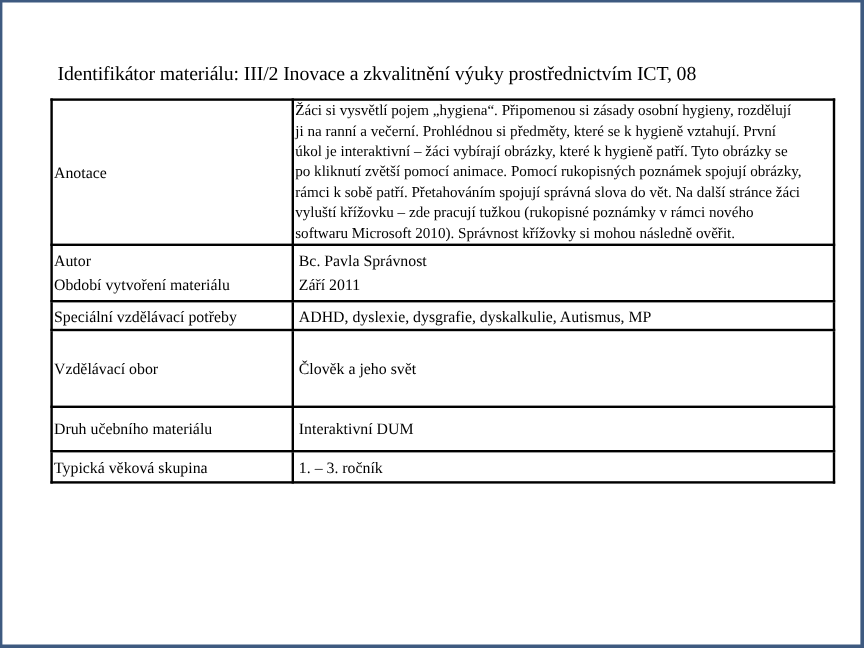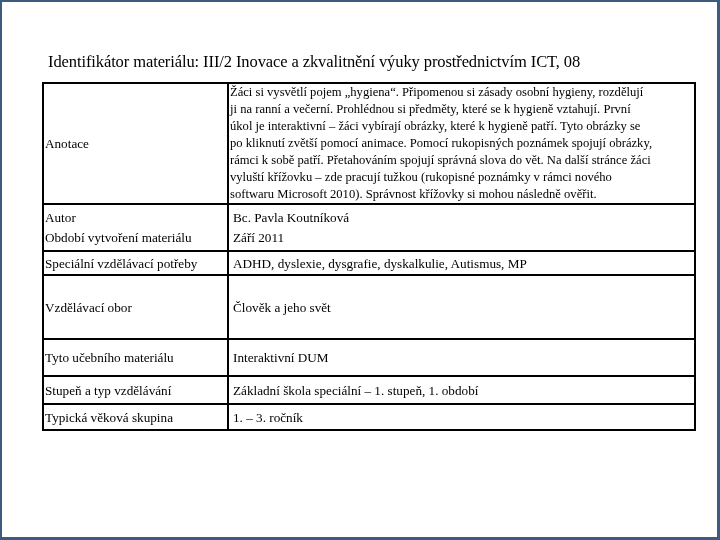--- a/index.html
+++ b/index.html
@@ -26,21 +26,21 @@
   .tbl {
     position: absolute; left: 42px; top: 82px;
     width: 654px;
     border-collapse: collapse;
     table-layout: fixed;
     font-size: 13.2px;
     line-height: 17px;
   }
   .tbl td {
     border: 2px solid #000;
-    padding: 0 4px 0 1px;
+    padding: 0 20px 0 1px;
     vertical-align: middle;
     overflow: hidden;
   }
   .tbl td.c1 { width: 178px; }
   .tbl td.c2 { padding-left: 4px; }
   .tbl td.ann { font-size: 12.6px; line-height: 17px; padding-left: 1px; padding-top: 0; }
   .ln { display: block; white-space: nowrap; }
 </style>
 </head>
 <body>
@@ -62,38 +62,34 @@
       <span class="ln">vyluští křížovku – zde pracují tužkou (rukopisné poznámky v rámci nového</span>
       <span class="ln">softwaru Microsoft 2010).  Správnost křížovky si mohou následně ověřit.</span>
     </td>
   </tr>
   <tr style="height:47px">
     <td class="c1" style="line-height:20px">
       <span class="ln">Autor</span>
       <span class="ln">Období vytvoření materiálu</span>
     </td>
     <td class="c2" style="line-height:20px">
-      <span class="ln">Bc. Pavla Koutníková</span>
+      <span class="ln">Bc. Pavla Správnost</span>
       <span class="ln">Září 2011</span>
     </td>
   </tr>
   <tr style="height:24px">
     <td class="c1">Speciální vzdělávací potřeby</td>
     <td class="c2">ADHD, dyslexie, dysgrafie, dyskalkulie, Autismus, MP</td>
   </tr>
   <tr style="height:64px">
     <td class="c1">Vzdělávací obor</td>
     <td class="c2">Člověk a jeho svět</td>
   </tr>
   <tr style="height:37px">
-    <td class="c1">Tyto učebního materiálu</td>
+    <td class="c1">Druh učebního materiálu</td>
     <td class="c2">Interaktivní DUM</td>
-  </tr>
-  <tr style="height:28px">
-    <td class="c1">Stupeň a typ vzdělávání</td>
-    <td class="c2">Základní škola speciální – 1. stupeň, 1. období</td>
   </tr>
   <tr style="height:26px">
     <td class="c1">Typická věková skupina</td>
     <td class="c2">1. – 3. ročník</td>
   </tr>
 </tbody>
   </table>
 
 </body></html>

